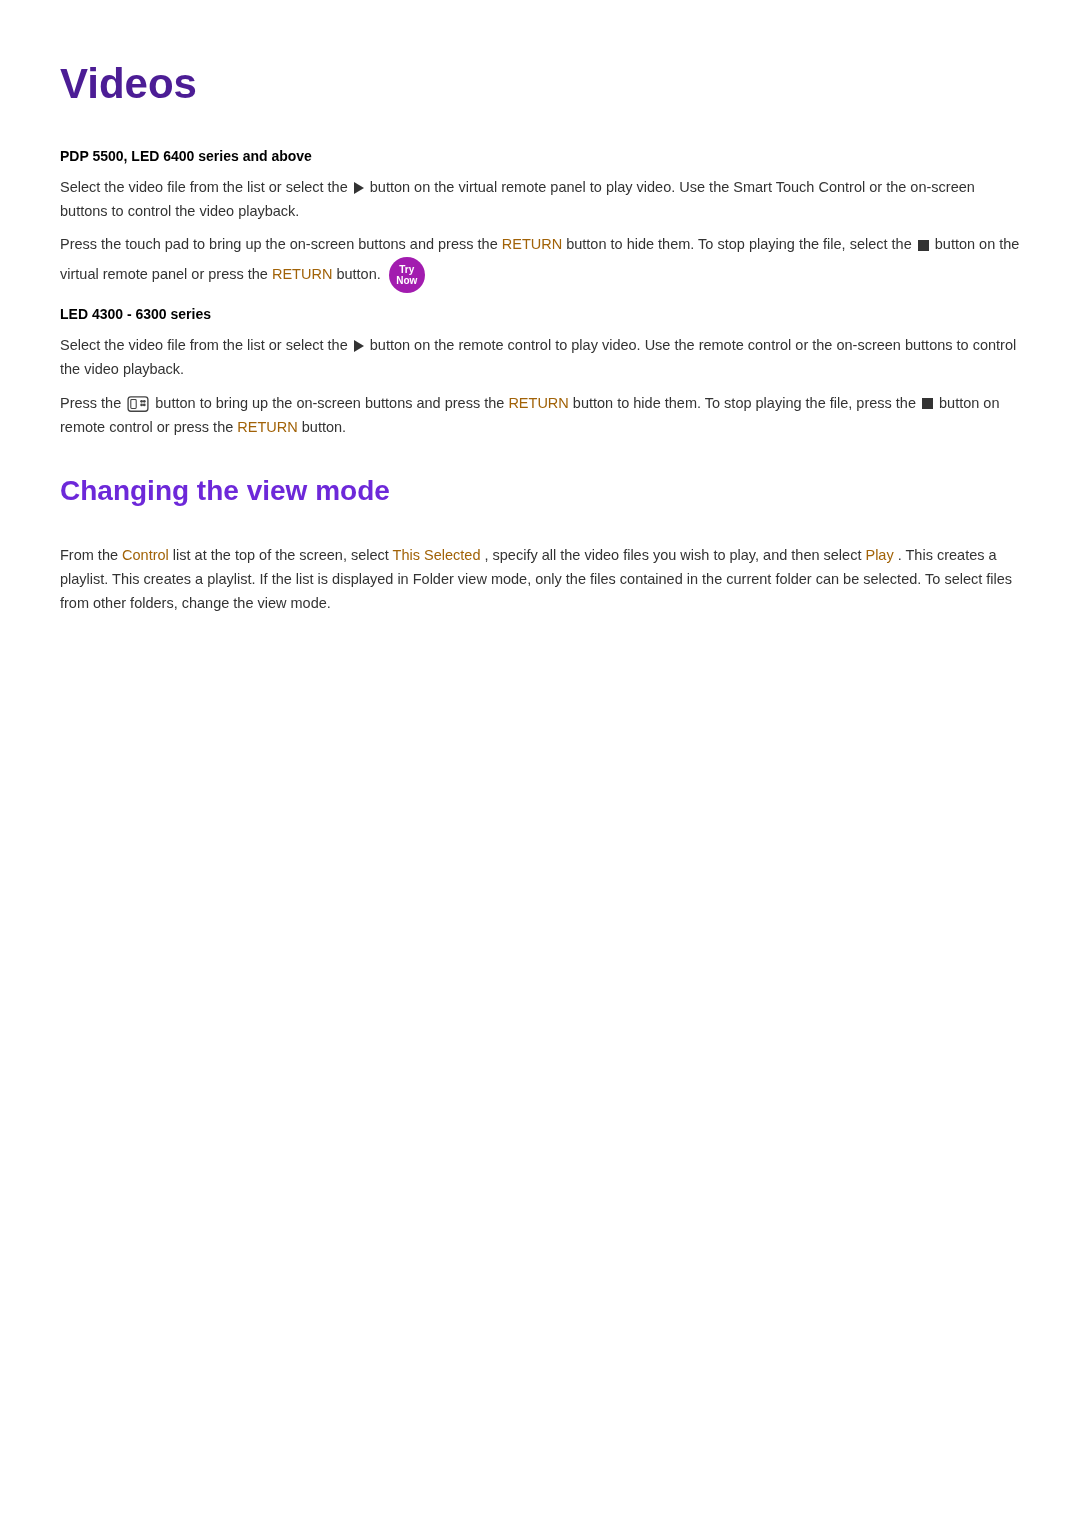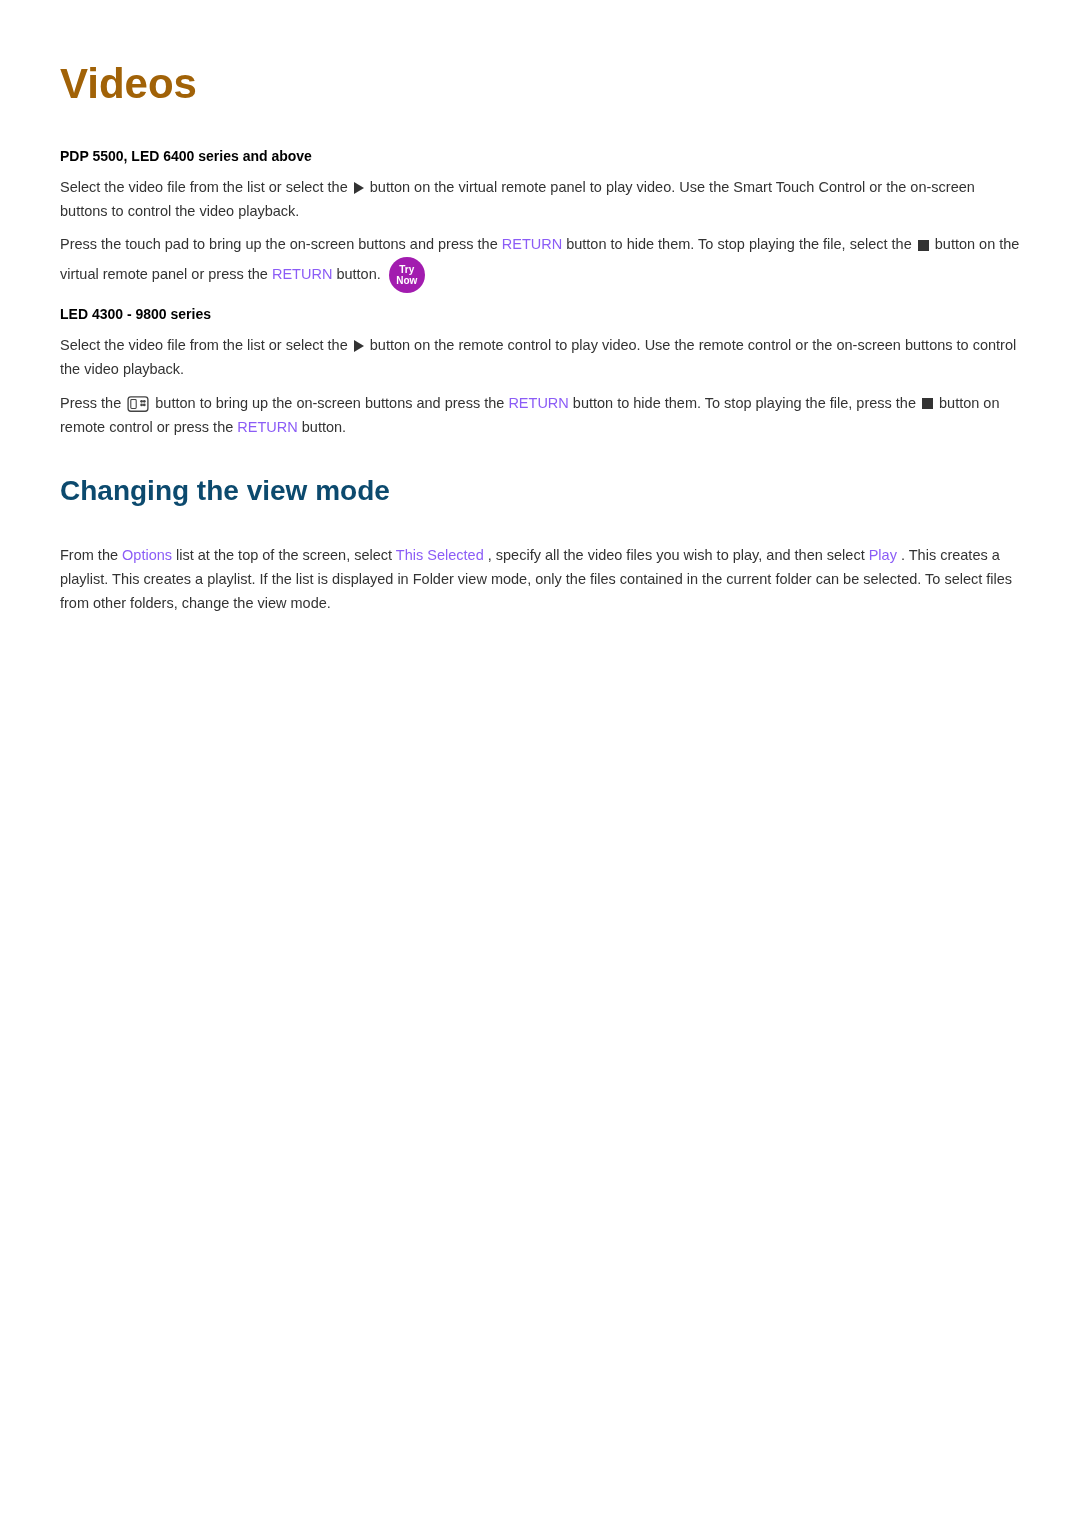--- a/index.html
+++ b/index.html
@@ -12,21 +12,21 @@
       background: #ffffff;
       font-family: Arial, Helvetica, sans-serif;
       font-size: 15px;
       color: #222222;
       line-height: 1.6;
       padding: 40px 60px;
       max-width: 1080px;
     }
 
     .page-title {
-      color: #a16207;
+      color: #4c1d95;
       font-size: 42px;
       font-weight: bold;
       margin-bottom: 28px;
       margin-top: 10px;
     }
 
     .section-heading {
       font-size: 14px;
       font-weight: bold;
       color: #000000;
@@ -35,21 +35,21 @@
     }
 
     .body-text {
       font-size: 14.5px;
       color: #333333;
       margin-bottom: 10px;
       line-height: 1.65;
     }
 
     .highlight-return {
-      color: #8b5cf6;
+      color: #a16207;
       font-weight: normal;
       text-align: right;
     }
 
     .try-now-badge {
       display: inline-flex;
       align-items: center;
       justify-content: center;
       background-color: #a21caf;
       color: #ffffff;
@@ -76,21 +76,21 @@
     .remote-icon svg {
       width: 100%;
       height: 100%;
     }
 
     .section-divider {
       margin: 30px 0 16px 0;
     }
 
     .sub-section-heading {
-      color: #0c4a6e;
+      color: #6d28d9;
       font-size: 28px;
       font-weight: bold;
       margin-bottom: 14px;
     }
 
     .stop-icon {
       display: inline-block;
       width: 11px;
       height: 11px;
       background-color: #333333;
@@ -129,21 +129,21 @@
     button to hide them. To stop playing the file, select the 
     <span class="stop-icon"></span>
     button on the virtual remote panel or press the 
     <span class="highlight-return">RETURN</span>
     button.
     <span class="try-now-badge">Try<br>Now</span>
   </p>
 </div>
 
 <div>
-  <p class="section-heading">LED 4300 - 9800 series</p>
+  <p class="section-heading">LED 4300 - 6300 series</p>
 
   <p class="body-text">
     Select the video file from the list or select the 
     <span class="play-arrow"></span>
     button on the remote control to play video. Use the remote control or the on-screen buttons to control the video playback.
   </p>
 
   <p class="body-text">
     Press the 
     <span class="remote-icon">
@@ -168,20 +168,20 @@
 
 <div class="section-divider">
   <h2 class="sub-section-heading">Changing the view mode</h2>
 
 </div>
 
 <div class="section-divider">
 
   <p class="body-text">
     From the 
-    <span class="highlight-return">Options</span>
+    <span class="highlight-return">Control</span>
     list at the top of the screen, select 
     <span class="highlight-return">This Selected</span>
     , specify all the video files you wish to play, and then select 
     <span class="highlight-return">Play</span>
     . This creates a playlist. This creates a playlist. If the list is displayed in Folder view mode, only the files contained in the current folder can be selected. To select files from other folders, change the view mode.
   </p>
 </div>
 
 </body></html>

